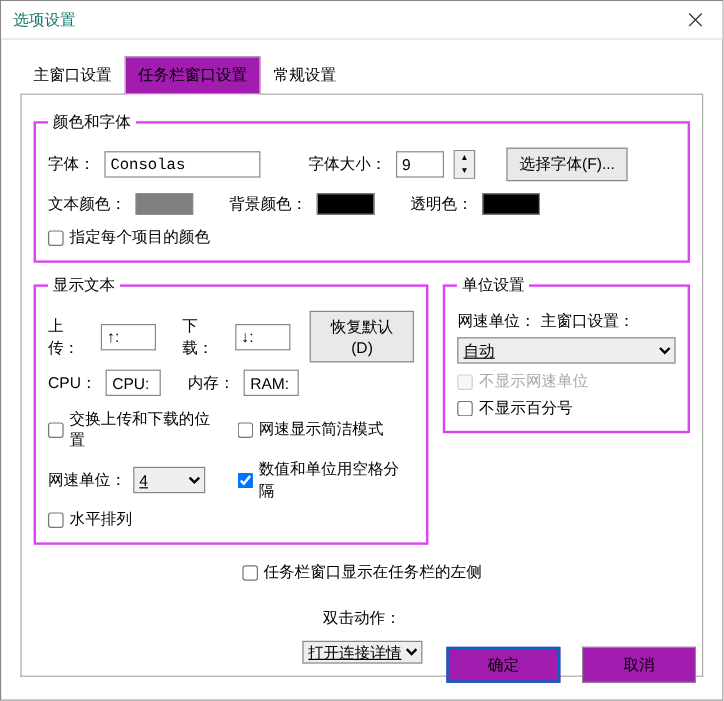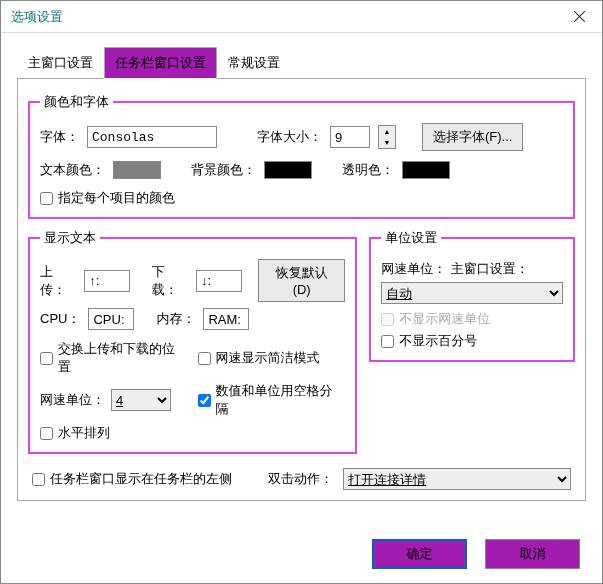--- a/index.html
+++ b/index.html
@@ -32,21 +32,21 @@
 .columns { display: flex; gap: 12px; }
 .left-col { flex: 1.6; }
 .right-col { flex: 1; }
 .sm-input { width: 46px; }
 select { border: 1px solid #888; font-size: 13px; height: 22px; background: #eee; text-decoration: underline; }
 .small-select { width: 60px; }
 .wide-select { width: 150px; }
 .radio-group { display: flex; flex-direction: column; gap: 4px; margin-bottom: 8px; }
 .radio { display: flex; align-items: center; gap: 5px; font-size: 13px; }
 .disabled { color: #aaa; }
-.footer-row { display: flex; align-items: center; gap: 10px; font-size: 13px; margin-top: 4px; padding: 0 4px; }
+.footer-row { display: flex; align-items: center; gap: 10px; font-size: 13px; margin-top: 4px; padding: 0 4px; flex-direction: column; }
 .dialog-buttons { position: absolute; bottom: 14px; right: 22px; display: flex; gap: 18px; }
 .dialog-buttons button { width: 95px; height: 30px; border: 1px solid #888; background: #a21caf; font-size: 13px; cursor: pointer; }
 .dialog-buttons button.ok { border: 2px solid #0067c0; }
 .grid2 { display: grid; grid-template-columns: 1fr 1fr; gap: 6px 10px; }
 </style>
 </head>
 <body>
 
 <div class="window">
   <div class="titlebar">

